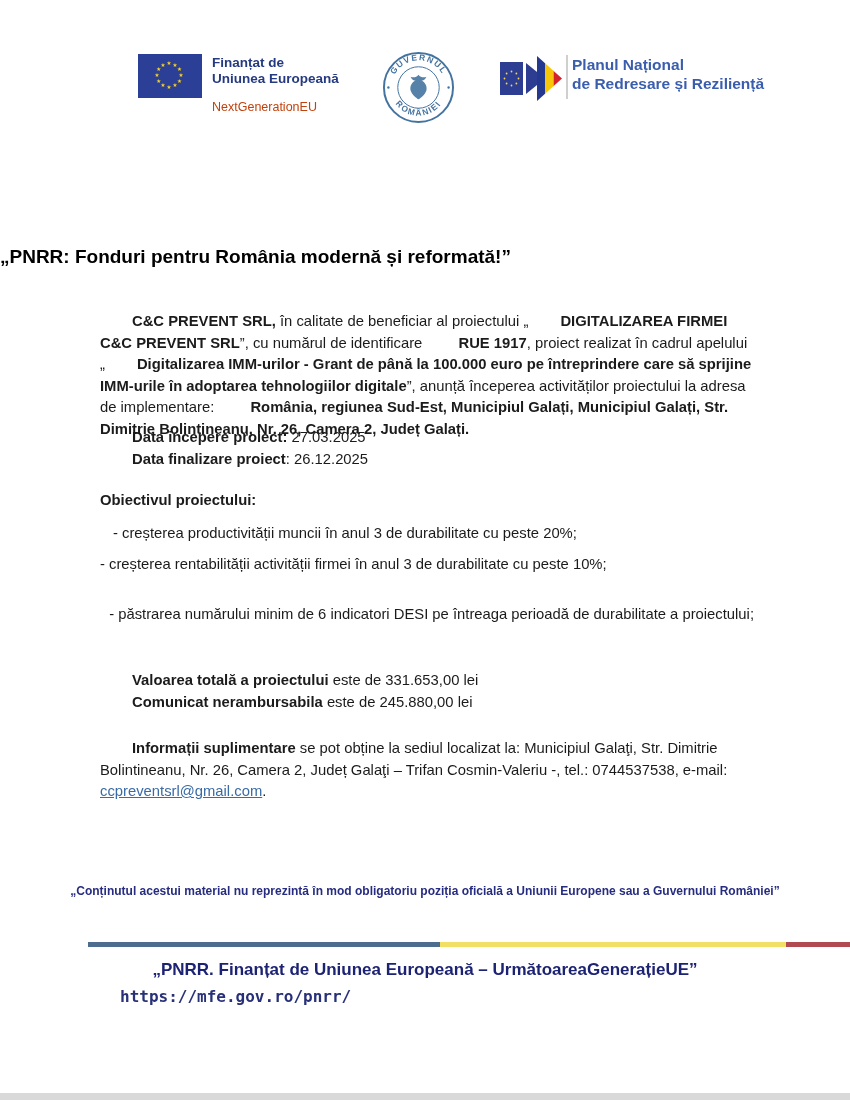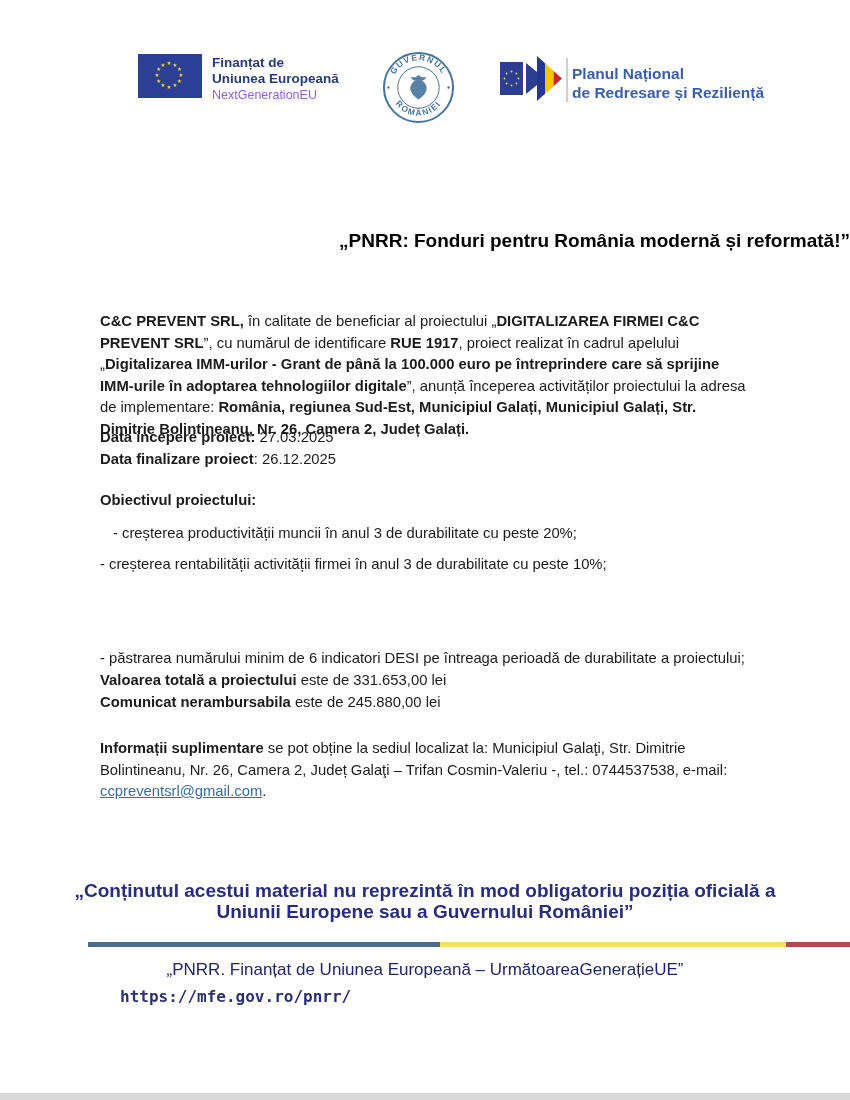--- a/index.html
+++ b/index.html
@@ -5,63 +5,63 @@
   * { margin:0; padding:0; box-sizing:border-box; }
   html,body { background:#ffffff; }
   .page { position:relative; width:850px; height:1100px; background:#ffffff; overflow:hidden;
           font-family:"Liberation Sans", sans-serif; color:#1b1b1b; }
 
   
   .eu-logo { position:absolute; left:138px; top:54px; display:flex; gap:10px; }
   .eu-flag { width:64px; height:44px; display:block; }
   .eu-text { padding-top:1px; }
   .eu-l1 { font-size:13.5px; font-weight:700; color:#253a80; line-height:15.5px; }
-  .eu-l2 { font-size:12.5px; color:#8b5cf6; line-height:15px; margin-top:2px; }
+  .eu-l2 { font-size:12.5px; color:#c2410c; line-height:15px; margin-top:14px; }
 
   .gov-seal { position:absolute; left:381px; top:50px; width:75px; height:75px; }
   .seal-txt { font-size:8.5px; font-weight:700; letter-spacing:1.5px; fill:#44739f;
               font-family:"Liberation Sans", sans-serif; }
 
-  .pnrr-logo { position:absolute; left:500px; top:55px; display:flex; align-items:flex-end; gap:4px; }
+  .pnrr-logo { position:absolute; left:500px; top:55px; display:flex; align-items:flex-start; gap:4px; }
   .pnrr-arrows { width:62px; height:47px; display:block; }
   .pnrr-div { width:2px; height:44px; background:#cfcfcf; }
   .pnrr-text div { font-size:15.5px; font-weight:700; color:#3a5dae; line-height:19px; }
 
   
   .title { position:absolute; top:188px; left:0; width:100%; text-align:center;
            font-size:33px; font-weight:700; color:#000; }
-  .subtitle { position:absolute; top:230px; left:0; width:100%; text-align:right;
+  .subtitle { position:absolute; top:246px; left:0; width:100%; text-align:left;
               font-size:19px; font-weight:700; color:#000; }
 
   
   .body-block { position:absolute; left:100px; width:654px; font-size:14.8px;
                 line-height:21.5px; color:#1b1b1b; }
-  .body-block b { font-weight:700; }
+  .body-block b { font-weight:700;margin-left:32px; }
   #intro { top:311px; }
   #dates { top:427px; }
   #objh  { top:490px; font-weight:700; }
   #obj0  { top:523px;margin-left:13px; }
   #obj1  { top:554px; }
   #obj2  { top:585px; }
-  #obj3  { top:648px; }
+  #obj3  { top:604px;text-align:right; }
   #values{ top:670px; }
   #info  { top:738px; }
   .email { color:#3a6ba5; text-decoration:underline; }
 
   
   .disclaimer { position:absolute; left:65px; width:720px; top:881px; text-align:center;
-                font-size:19px; line-height:20.5px; font-weight:700; color:#262c80; }
+                font-size:12px; line-height:20.5px; font-weight:700; color:#262c80; }
 
   
   .bar { position:absolute; left:88px; top:942px; width:762px; height:5px; display:flex; }
   .seg-blue   { width:352px; background:#4d6d8e; }
   .seg-yellow { width:346px; background:#f1df66; }
   .seg-red    { width:64px;  background:#b04a50; }
   .slogan { position:absolute; left:0; top:960px; width:100%; text-align:center;
-            font-size:17px; font-weight:400; color:#1d2373; }
+            font-size:17px; font-weight:700; color:#1d2373; }
   .flink { font-family:"DejaVu Sans Mono", monospace; font-size:16px; font-weight:700;
            color:#283178; text-decoration:none; position:absolute; top:987px; }
   #link-mfe { left:120px; }
   #link-fb  { left:413px; }
   .bottom-edge { position:absolute; left:0; top:1093px; width:100%; height:7px; background:#d9d9d9; }
 </style>
 </head>
 <body>
 
 <div class="page">

